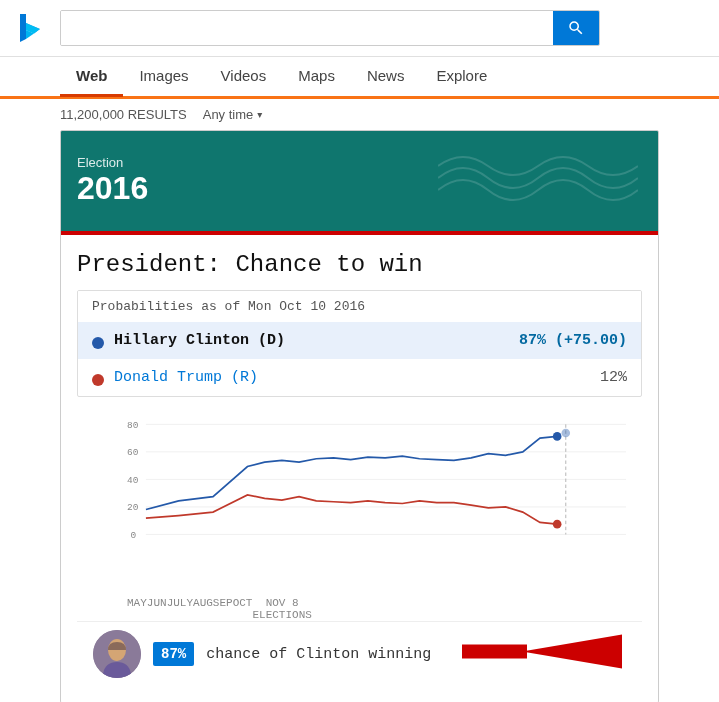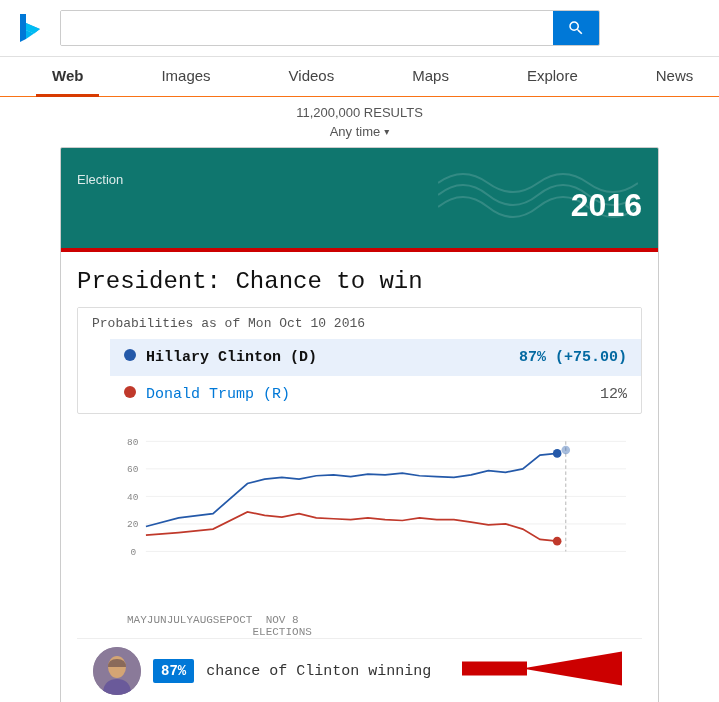--- a/index.html
+++ b/index.html
@@ -42,23 +42,22 @@
       cursor: pointer;
       display: flex;
       align-items: center;
       justify-content: center;
     }
     .search-btn svg { width: 18px; height: 18px; fill: #fff; }
 
     
     .nav-tabs {
       display: flex;
-      border-bottom: 1px solid #f97316;
-      padding: 0 36px;
-      gap: 46px;
+      border-bottom: 3px solid #f97316;
+      padding: 0 60px;
     }
     .nav-tab {
       padding: 10px 16px;
       font-size: 15px;
       color: #444;
       cursor: pointer;
       border-bottom: 3px solid transparent;
       margin-bottom: -1px;
     }
     .nav-tab.active {
@@ -67,22 +66,21 @@
       border-bottom: 3px solid #d83b01;
     }
 
     
     .results-info {
       display: flex;
       align-items: center;
       padding: 8px 60px;
       font-size: 13px;
       color: #555;
-      gap: 4px;
-      flex-direction: column;
+      gap: 16px;
     }
     .results-count { color: #555; }
     .anytime-btn {
       display: flex;
       align-items: center;
       gap: 4px;
       cursor: pointer;
       color: #555;
     }
     .anytime-btn .chevron { font-size: 10px; }
@@ -95,21 +93,21 @@
       overflow: hidden;
     }
     .election-header {
       background: #0f766e;
       padding: 24px 16px;
       color: #fff;
       position: relative;
       overflow: hidden;
     }
     .election-header-small { font-size: 13px; opacity: 0.85; }
-    .election-header-year { font-size: 32px; font-weight: bold; text-align: right; }
+    .election-header-year { font-size: 32px; font-weight: bold; }
     .election-header-bg {
       position: absolute;
       right: 20px;
       top: 50%;
       transform: translateY(-50%);
       opacity: 0.15;
       font-size: 80px;
       color: #fff;
     }
     .red-bar { height: 4px; background: #c00; }
@@ -135,24 +133,23 @@
       margin-bottom: 16px;
     }
     .prob-header {
       padding: 8px 14px;
       font-size: 13px;
       color: #555;
       background: #fff;
     }
     .prob-row {
       display: flex;
-      align-items: flex-start;
+      align-items: flex-end;
       padding: 10px 14px;
       gap: 10px;
-      margin-left: 32px;
     }
     .prob-row.highlighted { background: #e8f0fb; }
     .prob-dot {
       width: 12px;
       height: 12px;
       border-radius: 50%;
       flex-shrink: 0;
     }
     .prob-name {
       flex: 1;
@@ -248,22 +245,22 @@
       </svg>
     </button>
   </div>
 </div>
 
 <nav class="nav-tabs">
   <div class="nav-tab active">Web</div>
   <div class="nav-tab">Images</div>
   <div class="nav-tab">Videos</div>
   <div class="nav-tab">Maps</div>
+  <div class="nav-tab">News</div>
   <div class="nav-tab">Explore</div>
-  <div class="nav-tab">News</div>
 </nav>
 
 <div class="results-info">
   <span class="results-count">11,200,000 RESULTS</span>
   <span class="anytime-btn">
     <span>Any time</span>
     <span class="chevron">▾</span>
   </span>
 </div>
 

